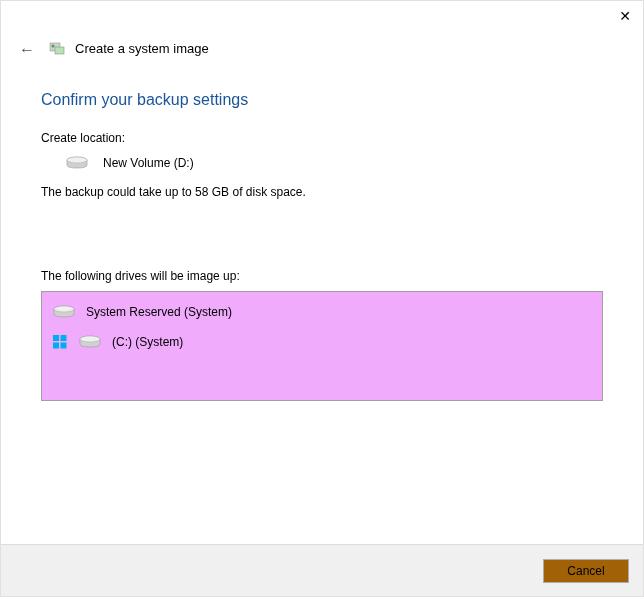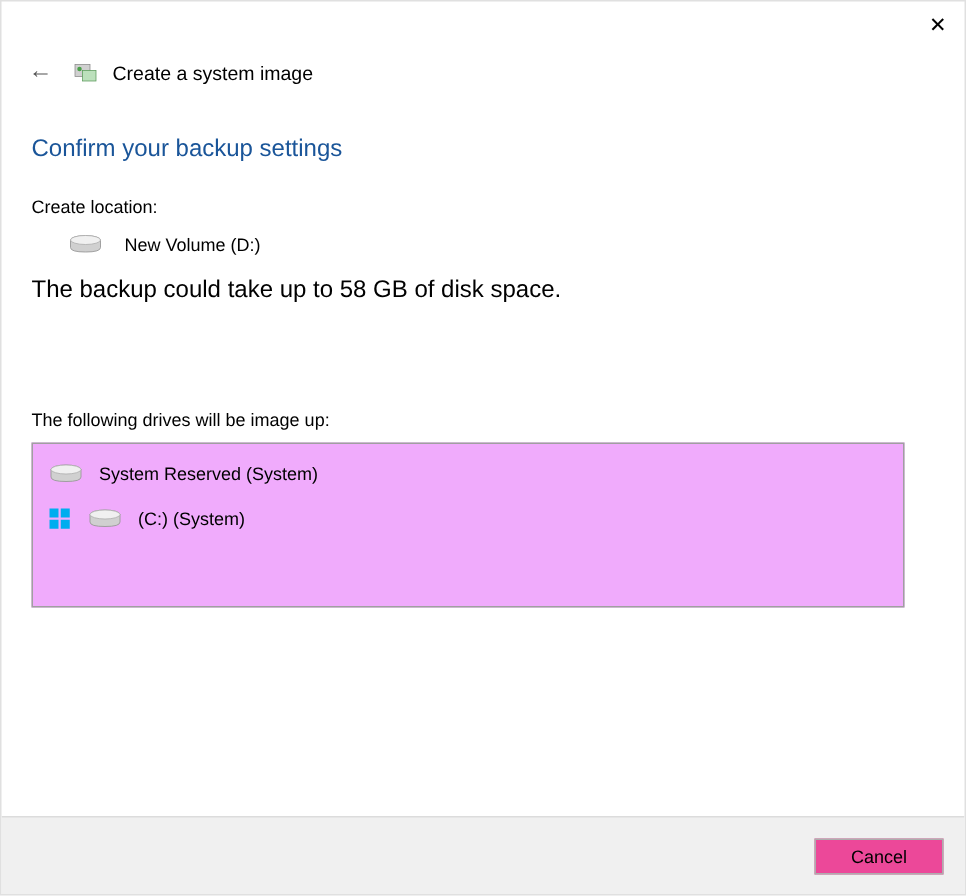--- a/index.html
+++ b/index.html
@@ -42,21 +42,21 @@
       width: 16px;
       height: 16px;
       position: relative;
     }
     .app-icon svg { width: 16px; height: 16px; }
     .app-title {
       font-size: 13px;
       color: #000;
     }
     .content {
-      padding: 28px 40px 0 20px;
+      padding: 28px 40px 0 40px;
     }
     .heading {
       color: #1a5599;
       font-size: 16px;
       font-weight: 400;
       margin-bottom: 22px;
     }
     .label {
       font-size: 12px;
       color: #000;
@@ -68,21 +68,21 @@
       gap: 14px;
       padding-left: 24px;
       margin-bottom: 14px;
     }
     .drive-icon {
       width: 24px;
       height: 16px;
     }
     .drive-icon svg { width: 24px; height: 16px; }
     .warning {
-      font-size: 16px;
+      font-size: 12px;
       color: #000;
       margin-bottom: 70px;
     }
     .drives-label {
       font-size: 12px;
       color: #000;
       margin-bottom: 8px;
     }
     .drives-box {
       border: 1px solid #a0a0a0;
@@ -112,21 +112,21 @@
       background: #f0f0f0;
       display: flex;
       justify-content: flex-end;
       align-items: center;
       padding: 0 14px;
       gap: 10px;
     }
     .btn {
       min-width: 86px;
       height: 24px;
-      background: #ec4899;
+      background: #a16207;
       border: 1px solid #adadad;
       font-size: 12px;
       font-family: inherit;
       cursor: pointer;
       padding: 0 14px;
     }
     .btn.primary {
       background: #e1e1e1;
       border: 1px solid #0078d7;
       outline: 1px solid #0078d7;

